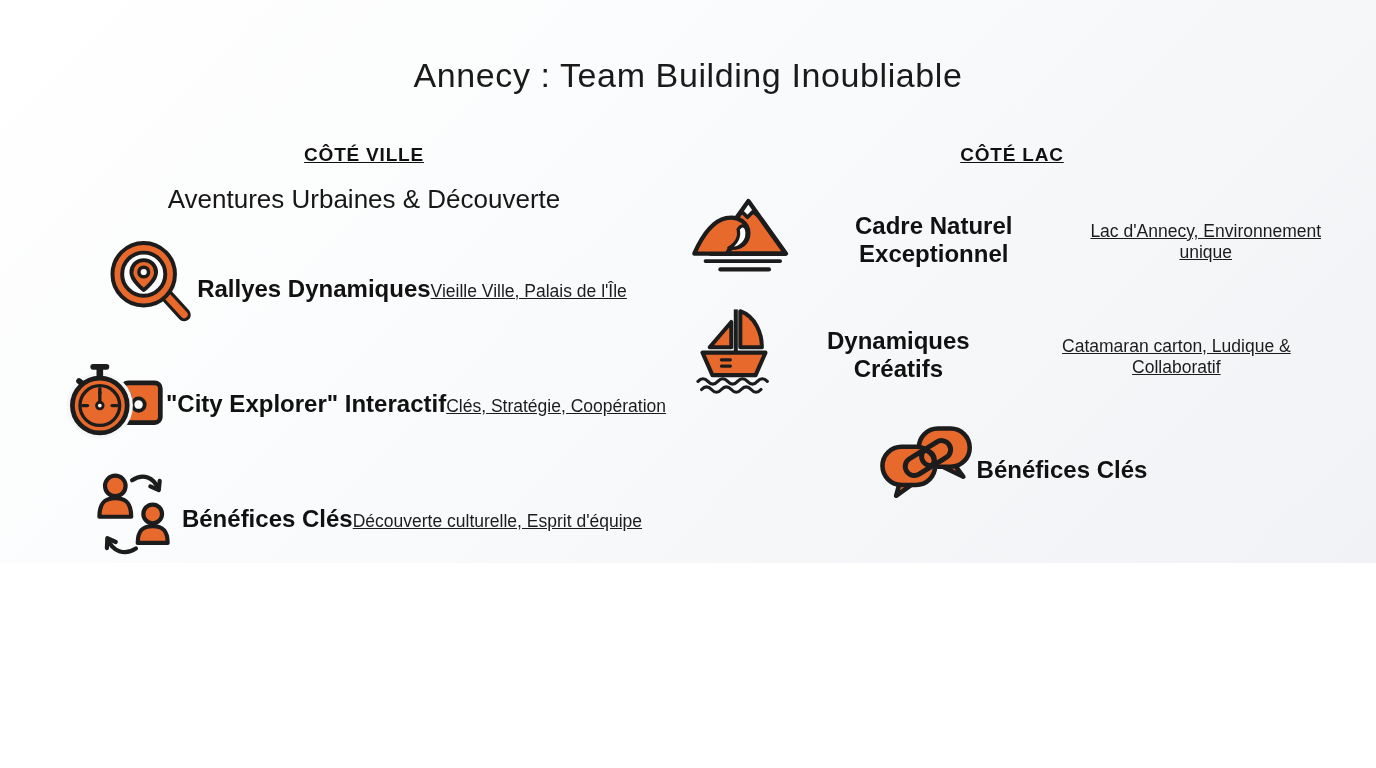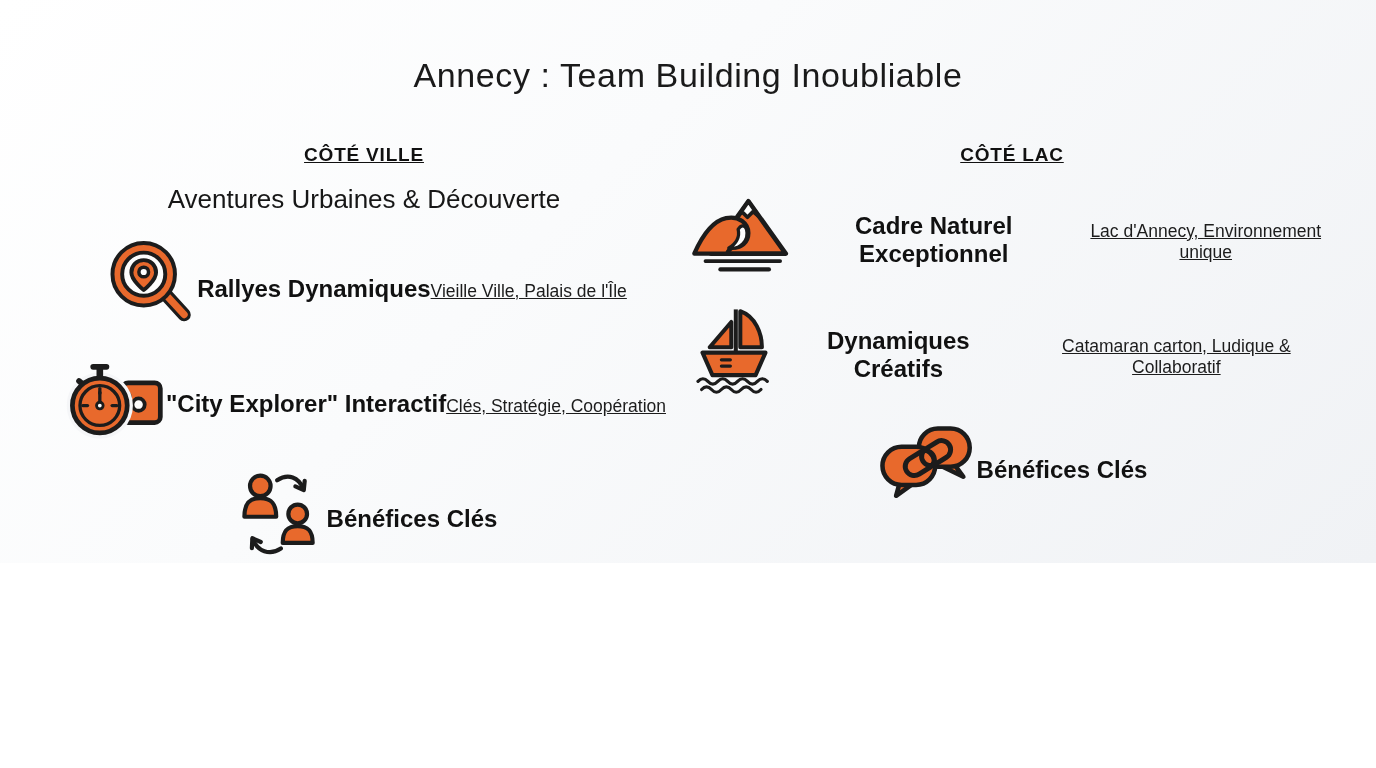--- a/index.html
+++ b/index.html
@@ -142,20 +142,21 @@
               <circle cx="70" cy="47" r="10" fill="#e8692c" stroke="#1c1c1c" stroke-width="4.5"></circle>
               <path d="M54,78 C54,65 59,60 70,60 C81,60 86,65 86,78 Z" fill="#e8692c" stroke="#1c1c1c" stroke-width="4.5" stroke-linejoin="round"></path>
               <path d="M48,11 C60,3 71,8 76,20" fill="none" stroke="#1c1c1c" stroke-width="4.5" stroke-linecap="round"></path>
               <polyline points="67.5,17.5 76.5,21.5 77.5,11.5" fill="none" stroke="#1c1c1c" stroke-width="4.5" stroke-linecap="round" stroke-linejoin="round"></polyline>
               <path d="M52,84 C40,92 27,87 22,74" fill="none" stroke="#1c1c1c" stroke-width="4.5" stroke-linecap="round"></path>
               <polyline points="30.5,77 21.5,73 21,83.5" fill="none" stroke="#1c1c1c" stroke-width="4.5" stroke-linecap="round" stroke-linejoin="round"></polyline>
             </svg>
           </span>
         </div>
         <div class="item-title">Bénéfices Clés</div>
+        <div class="item-subtitle">Découverte culturelle, Esprit d'équipe</div>
       </div>
     </div>
 
     <div class="column">
       <div class="col-title">CÔTÉ LAC</div>
 
       <div class="item">
         <div class="icon-box">
           <span>
             <svg width="104" height="84" viewBox="0 0 110 90">

